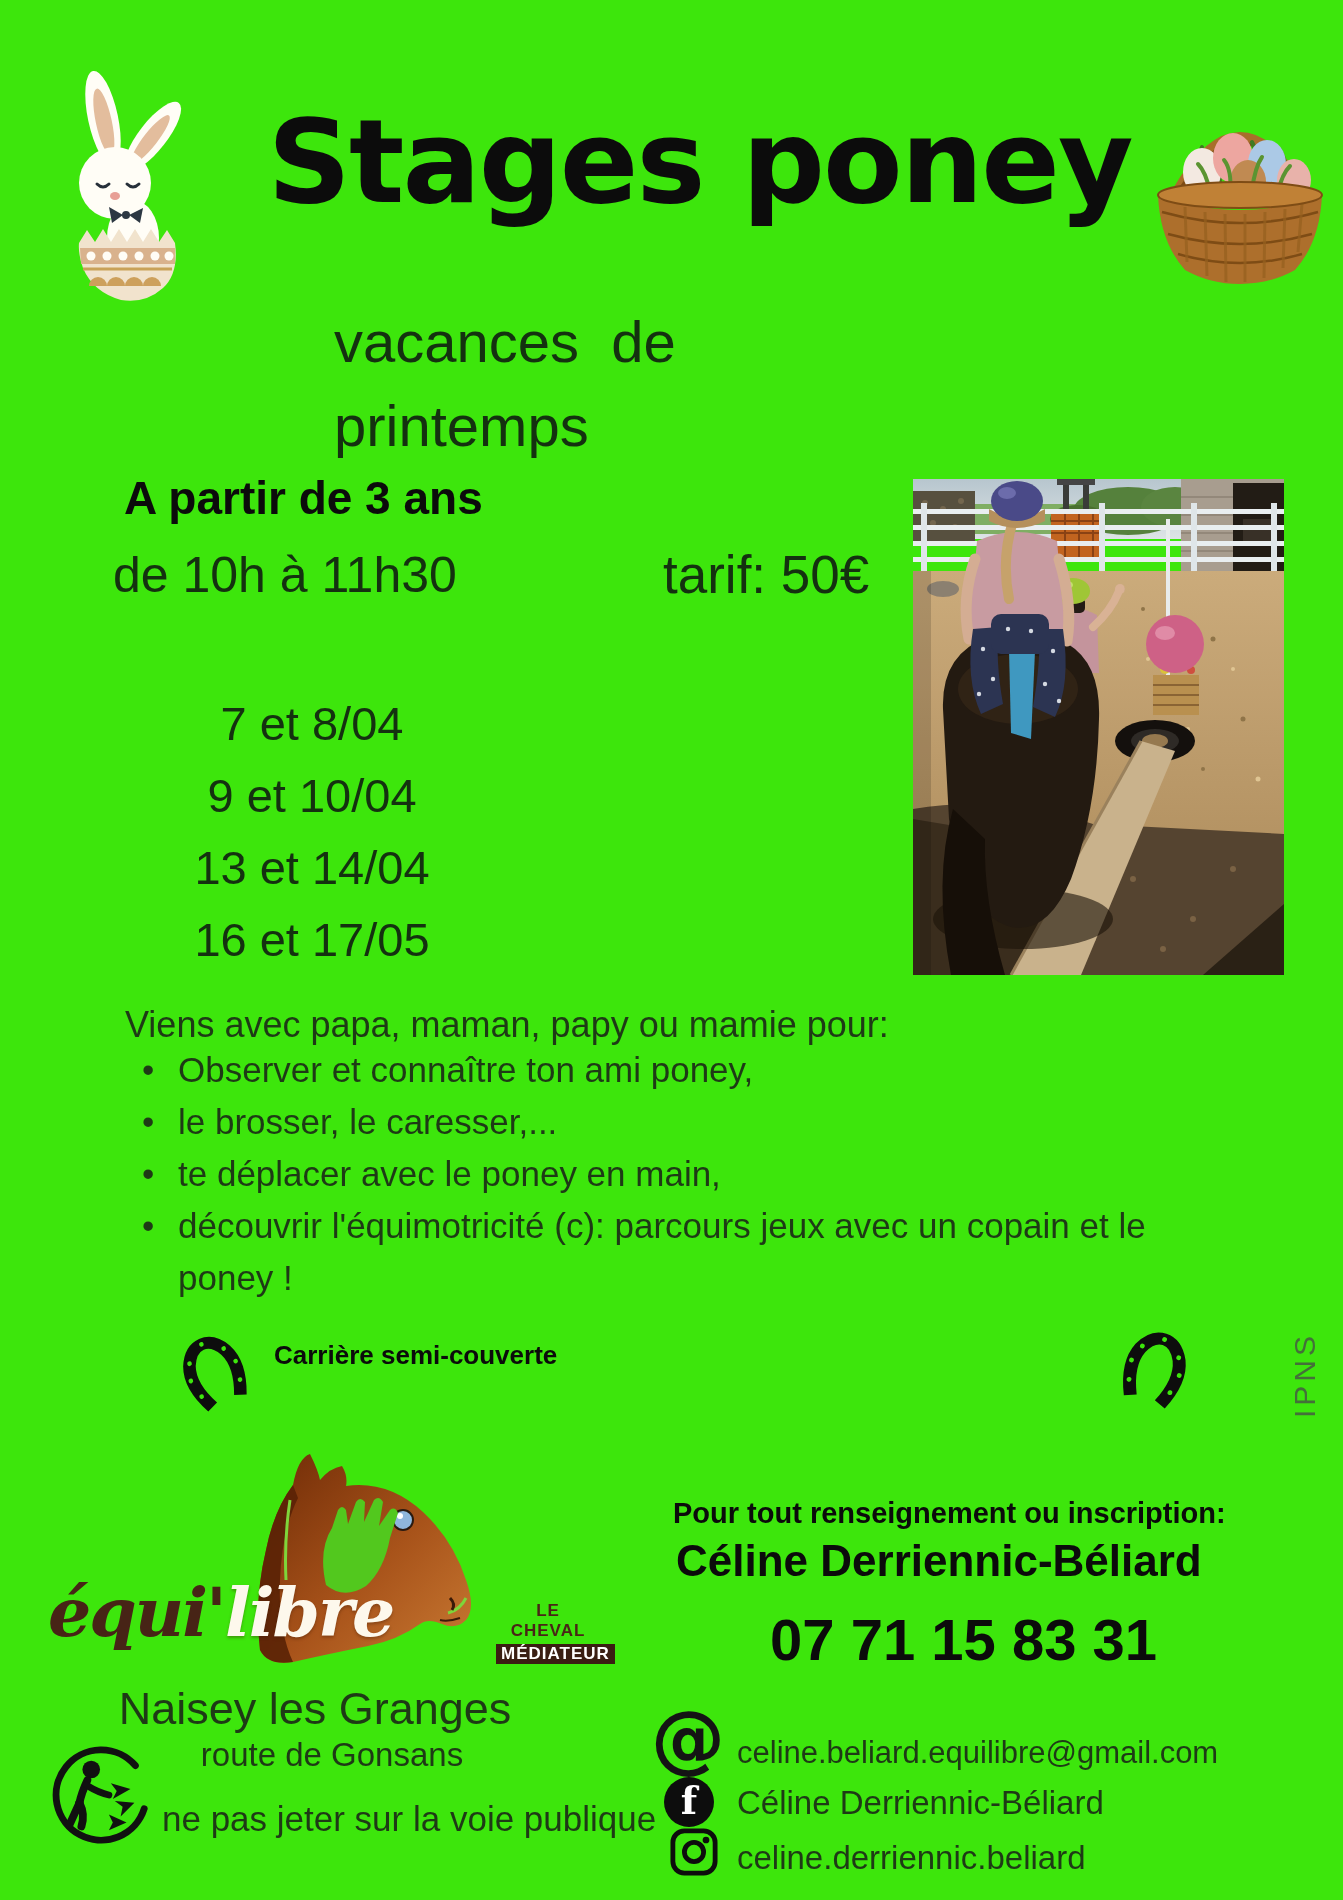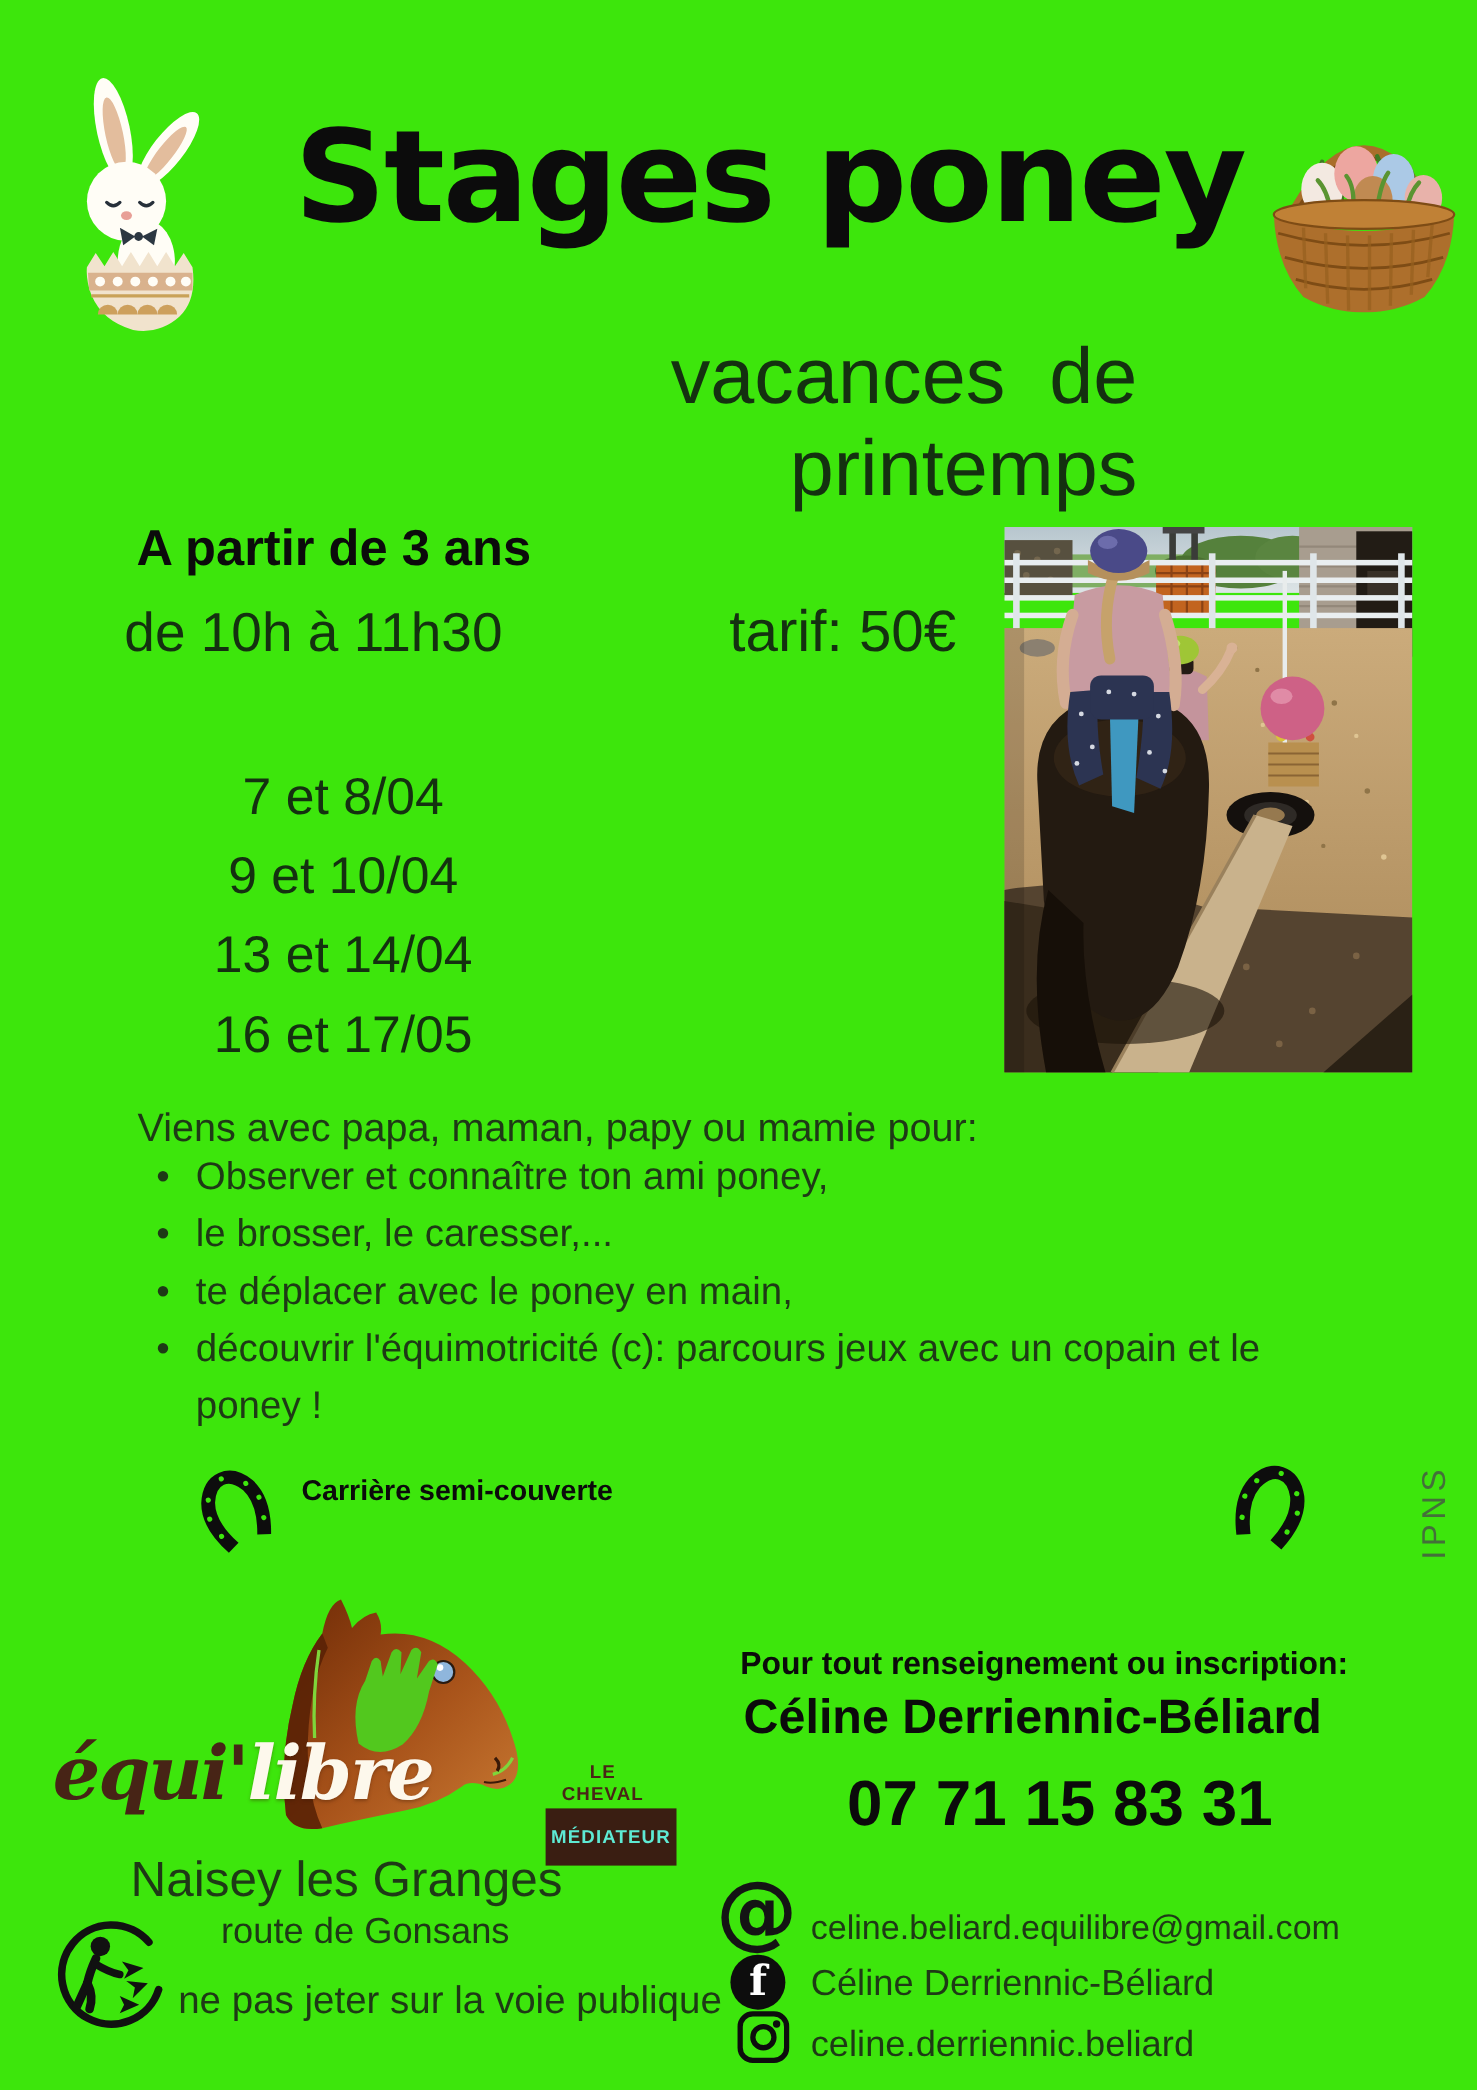--- a/index.html
+++ b/index.html
@@ -1,21 +1,21 @@
 <!DOCTYPE html>
 <html><head>
 <meta charset="utf-8">
 <style>
   html,body{margin:0;padding:0;}
   body{width:1343px;height:1900px;overflow:hidden;font-family:"Liberation Sans",sans-serif;}
   #flyer{position:relative;width:1343px;height:1900px;background:#3DE60C;overflow:hidden;}
   .abs{position:absolute;}
   .title{left:0;top:98px;width:1343px;text-align:center;font-family:"DejaVu Sans",sans-serif;
          font-weight:bold;font-size:116px;letter-spacing:-2px;color:#0c0c0c;line-height:1.1;padding-left:28px;}
-  .subtitle{left:334px;top:300px;width:700px;text-align:right;font-size:72px;line-height:84px;color:#143110;}
+  .subtitle{left:334px;top:300px;width:700px;text-align:left;font-size:58px;line-height:84px;color:#143110;}
   .subtitle .pre{white-space:pre;}
   .age{left:124px;top:471px;font-size:46px;font-weight:bold;color:#0b0b0b;}
   .time{left:113px;top:546px;font-size:50px;color:#143110;}
   .price{left:663px;top:544px;font-size:53px;color:#143110;}
   .dates{left:62px;top:688px;width:500px;text-align:center;font-size:47px;line-height:72px;color:#143110;}
   .photo{left:913px;top:479px;width:371px;height:496px;}
   .photo svg{display:block;}
   .viens{left:125px;top:1004px;font-size:36px;color:#1e3a16;}
   .bullets{left:142px;top:1044px;width:1100px;font-size:35px;line-height:52px;color:#1e3a16;}
   .bullets .li{display:flex;}
@@ -26,22 +26,22 @@
   .hs-right{left:1114px;top:1327px;transform:scaleX(-1) rotate(-18deg);}
   .ipns{left:1250px;top:1358px;width:110px;text-align:center;transform:rotate(-90deg);
         font-size:30px;letter-spacing:4px;color:#44703a;}
   .horse{left:198px;top:1450px;}
   .wordmark{left:48px;top:1572px;font-family:"DejaVu Serif",serif;font-style:italic;font-weight:bold;
             font-size:68px;letter-spacing:-2px;}
   .wordmark .p1{color:#472416;}
   .wordmark .p2{color:#fdf8ec;text-shadow:0 2px 3px rgba(60,25,5,.35);}
   .badge{left:496px;top:1601px;width:104px;text-align:center;font-weight:bold;}
   .badge .b1{font-size:17px;color:#4a2517;letter-spacing:1px;}
-  .badge .b2{display:inline-block;margin-top:3px;padding:16px 5px;font-size:17px;letter-spacing:1px;
-             color:#5eead4;background:#3a1e12;}
+  .badge .b2{display:inline-block;margin-top:3px;padding:0 5px;font-size:17px;letter-spacing:1px;
+             color:#ffffff;background:#3a1e12;}
   .naisey{left:115px;top:1683px;width:400px;text-align:center;font-size:45px;color:#1e3a16;}
   .route{left:132px;top:1736px;width:400px;text-align:center;font-size:33px;color:#1e3a16;}
   .recycle{left:52px;top:1744px;}
   .nepas{left:162px;top:1799px;font-size:35px;color:#1e3a16;}
   .c-head{left:673px;top:1497px;font-size:29px;font-weight:bold;color:#0b0b0b;}
   .c-name{left:676px;top:1536px;font-size:44px;font-weight:bold;color:#0b0b0b;}
   .c-phone{left:770px;top:1606px;font-size:58px;font-weight:bold;color:#0b0b0b;}
   .at{left:648px;top:1700px;width:80px;height:76px;font-size:74px;line-height:76px;font-weight:bold;
       color:#141414;text-align:center;font-family:"DejaVu Sans",sans-serif;}
   .email{left:737px;top:1735px;font-size:31px;color:#1e3a16;}

